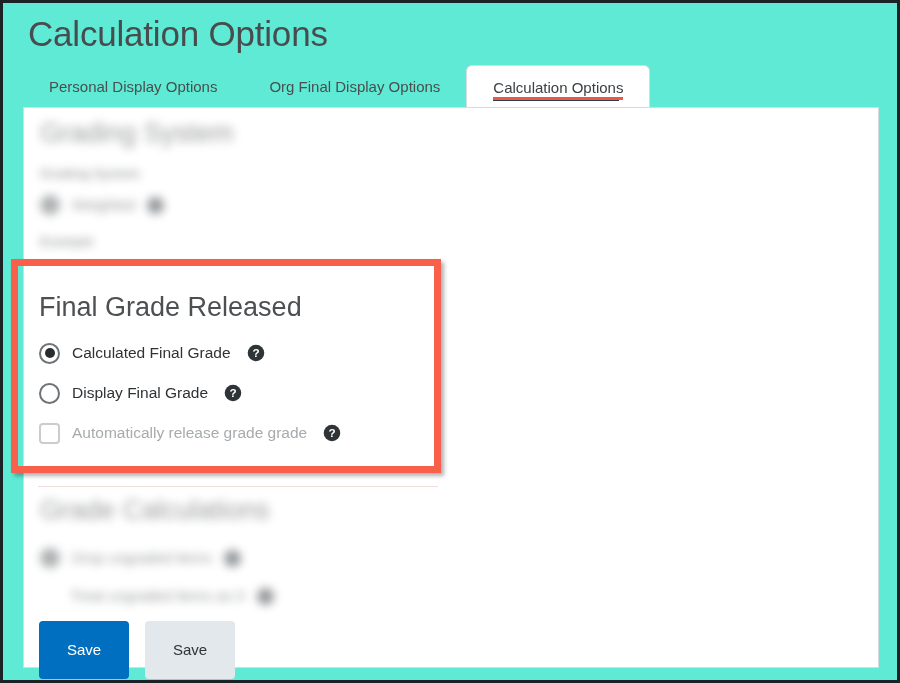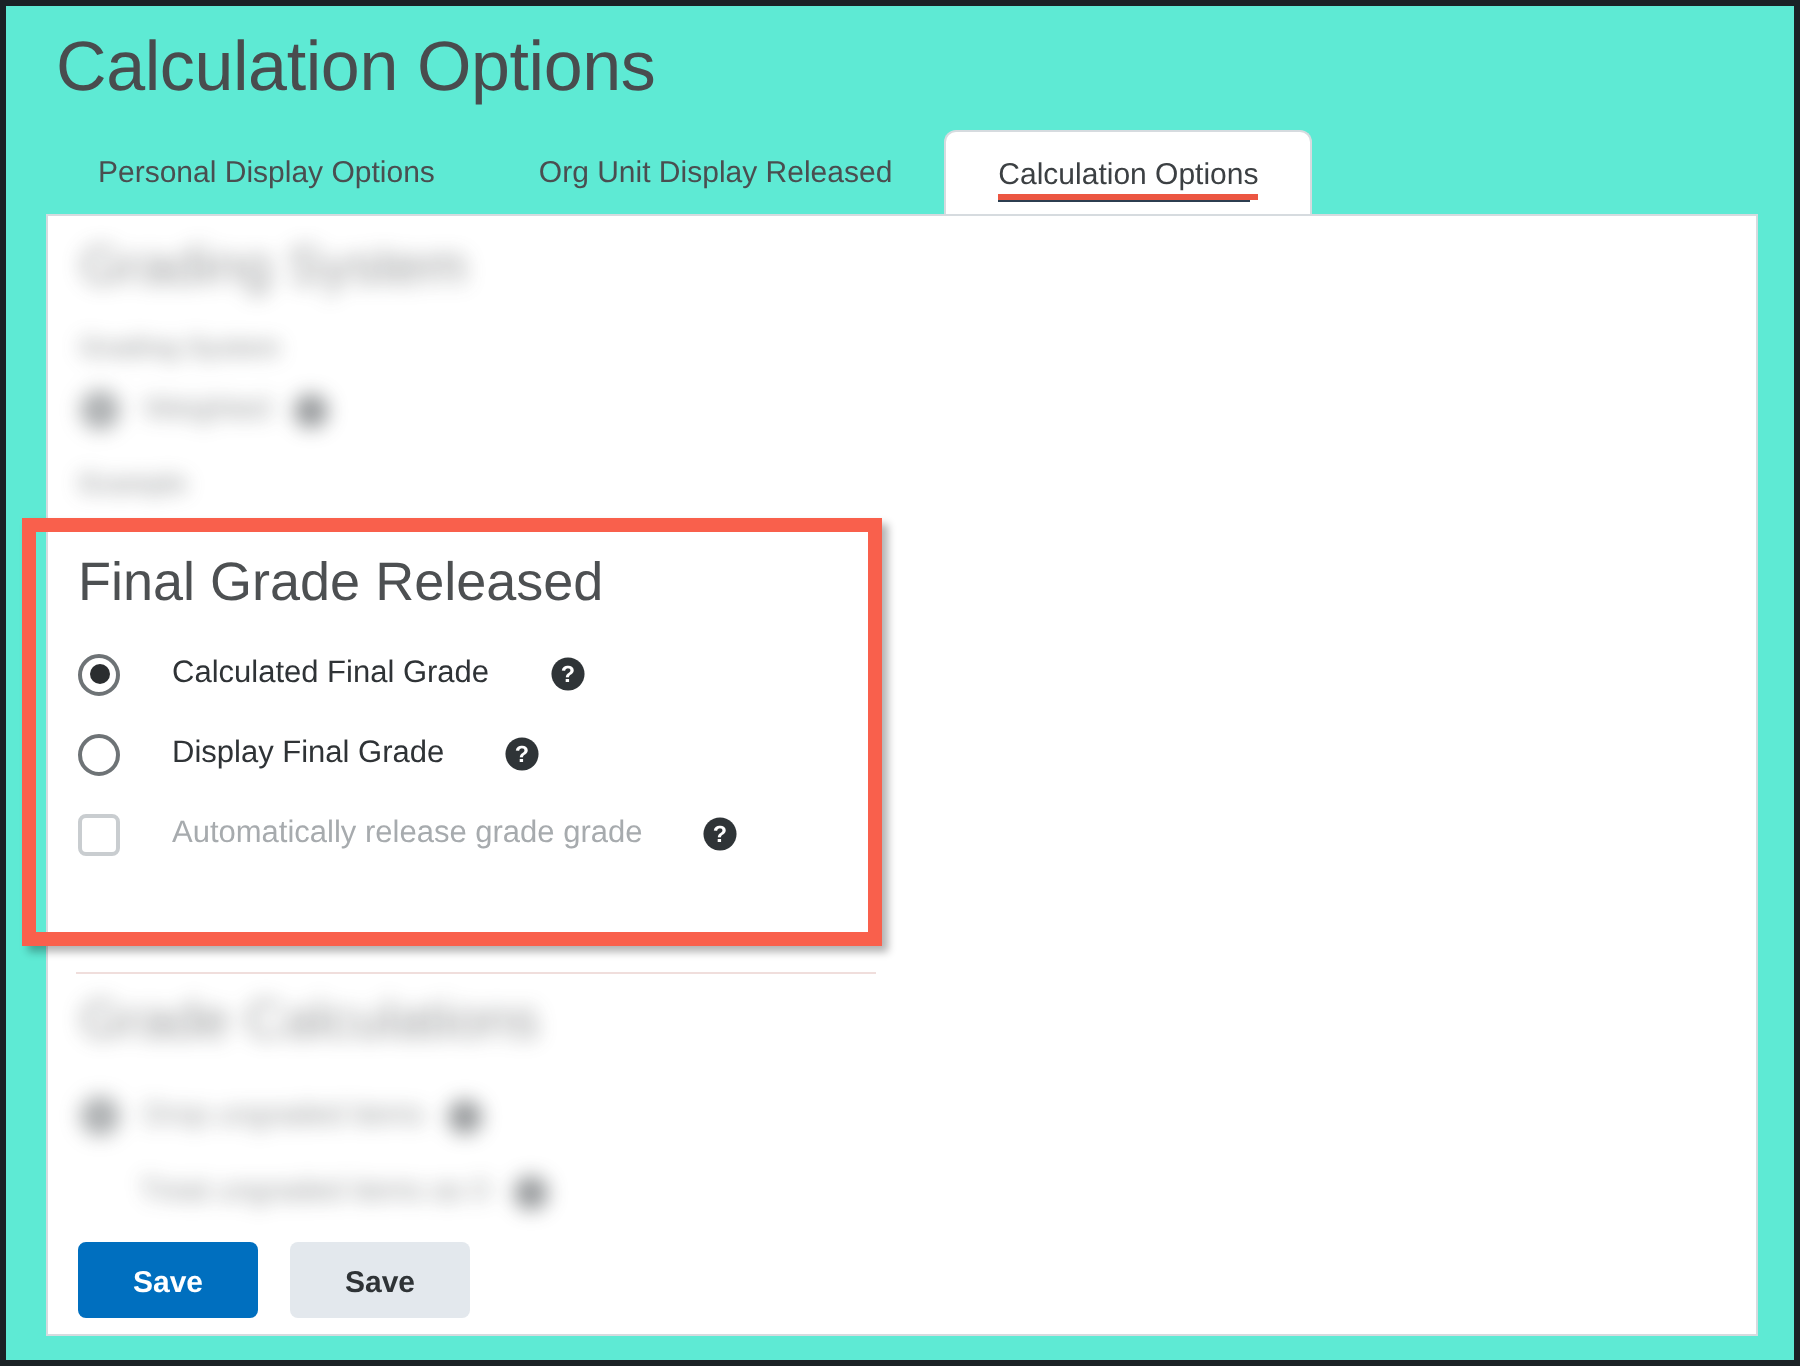--- a/index.html
+++ b/index.html
@@ -187,21 +187,21 @@
     border: 7px solid #f9604c;
     background: transparent;
     box-shadow: 3px 3px 4px rgba(0,0,0,0.30);
     z-index: 5;
   }
 
   
   .focus-section {
     position: absolute;
     left: 36px;
-    top: 270px;
+    top: 286px;
     width: 392px;
     z-index: 6;
     background: #ffffff;
   }
   .focus-heading {
     font-size: 27px;
     font-weight: 400;
     color: #4d5052;
     line-height: 36px;
     white-space: nowrap;
@@ -213,21 +213,20 @@
     color: #4b4f51;
     line-height: 18px;
     white-space: nowrap;
   }
 
   .option-row {
     display: flex;
     align-items: center;
     height: 40px;
     white-space: nowrap;
-    gap: 14px;
   }
   .option-row.first { margin-top: 8px; }
 
   .radio {
     width: 21px;
     height: 21px;
     border-radius: 50%;
     border: 2px solid #6e7376;
     background: #ffffff;
     box-sizing: border-box;
@@ -275,24 +274,24 @@
     position: absolute;
     left: 36px;
     top: 618px;
     display: flex;
     gap: 16px;
     z-index: 4;
   }
   .btn {
     font-family: "Liberation Sans", sans-serif;
     font-size: 15px;
-    font-weight: bold;
+    font-weight: normal;
     border: none;
     border-radius: 4px;
-    height: 38px;
+    height: 58px;
     min-width: 90px;
     padding: 0 18px;
     cursor: pointer;
     line-height: 42px;
   }
   .btn-primary {
     background: #006fbf;
     color: #ffffff;
   }
   .btn-secondary {
@@ -305,21 +304,21 @@
 
 <div class="screen">
 
   <div class="page-title">Calculation Options</div>
 
   <div class="tabs">
     <div class="tab">
       <span class="tab-label">Personal Display Options</span>
     </div>
     <div class="tab">
-      <span class="tab-label">Org Unit Display Released</span>
+      <span class="tab-label">Org Final Display Options</span>
     </div>
     <div class="tab active">
       <span class="tab-label">Calculation Options</span>
       <span class="tab-underline"></span>
     </div>
   </div>
 
   <div class="content-panel">
     <div class="panel-topline"></div>
 

